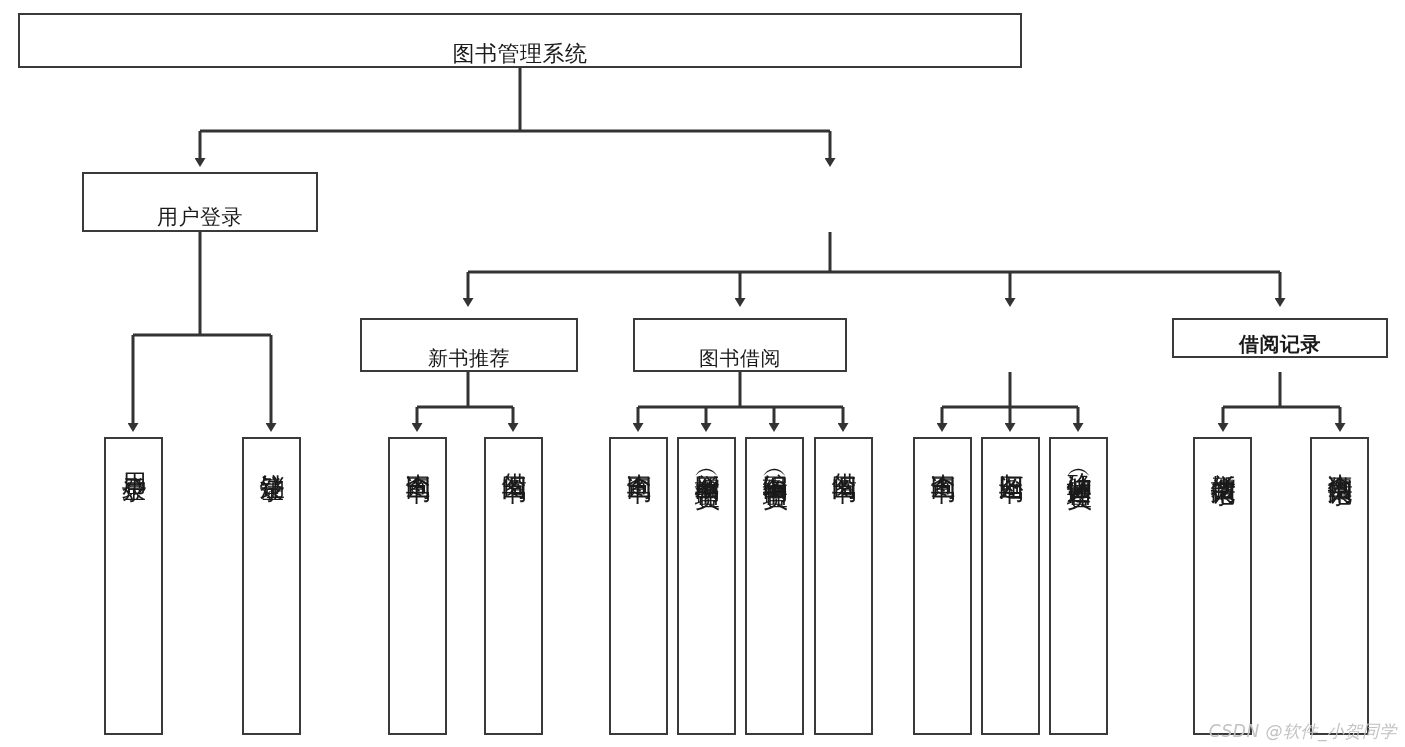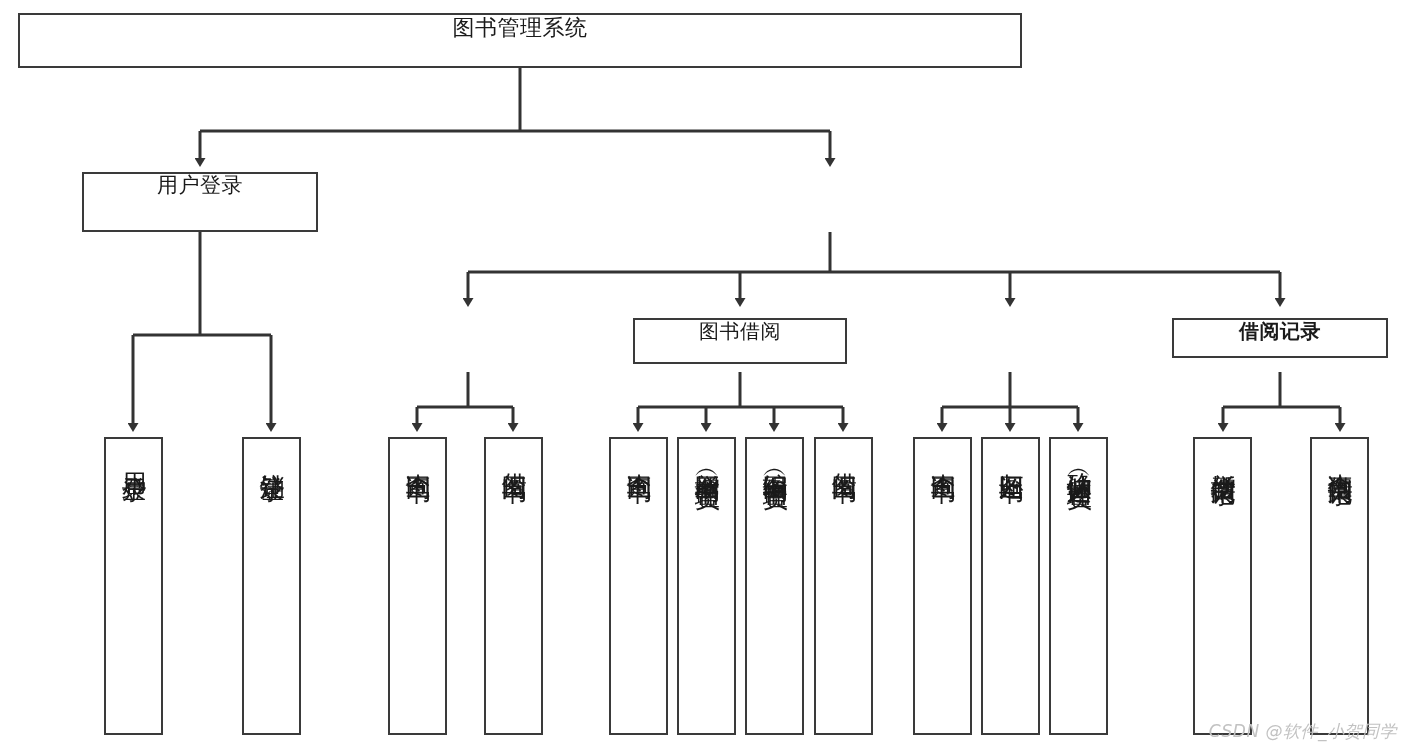--- a/index.html
+++ b/index.html
@@ -24,21 +24,21 @@
     top: 0;
     width: 1405px;
     height: 747px;
   }
   .node {
     position: absolute;
     box-sizing: border-box;
     background: #ffffff;
     border: 2.5px solid #3a3a3a;
     display: flex;
-    align-items: flex-start;
+    align-items: flex-end;
     justify-content: center;
     color: #1a1a1a;
     z-index: 2;
   }
   .node-label {
     display: block;
     text-align: center;
     line-height: 1.14;
     letter-spacing: 0.5px;
     white-space: nowrap;
@@ -134,21 +134,24 @@
   </svg>
 
   <div class="node root" style="left:18px; top:13px; width:1004px; height:55px;">
     <span class="node-label">图书管理系统</span>
   </div>
 
   <div class="node level1" style="left:82px; top:172px; width:236px; height:60px;">
     <span class="node-label">用户登录</span>
   </div>
 
-  <div class="node level2" style="left:633px; top:318px; width:214px; height:46px;">
+  <div class="node level2" style="left:360px; top:318px; width:218px; height:54px;">
+    <span class="node-label">新书推荐</span>
+  </div>
+  <div class="node level2" style="left:633px; top:318px; width:214px; height:54px;">
     <span class="node-label">图书借阅</span>
   </div>
   <div class="node level2" style="left:1172px; top:318px; width:216px; height:40px;font-weight:bold;">
     <span class="node-label">借阅记录</span>
   </div>
 
   <div class="node leaf" style="left:104px; top:437px; width:59px; height:298px;">
     <span class="node-label">用户登录</span>
   </div>
   <div class="node leaf" style="left:242px; top:437px; width:59px; height:298px;">

